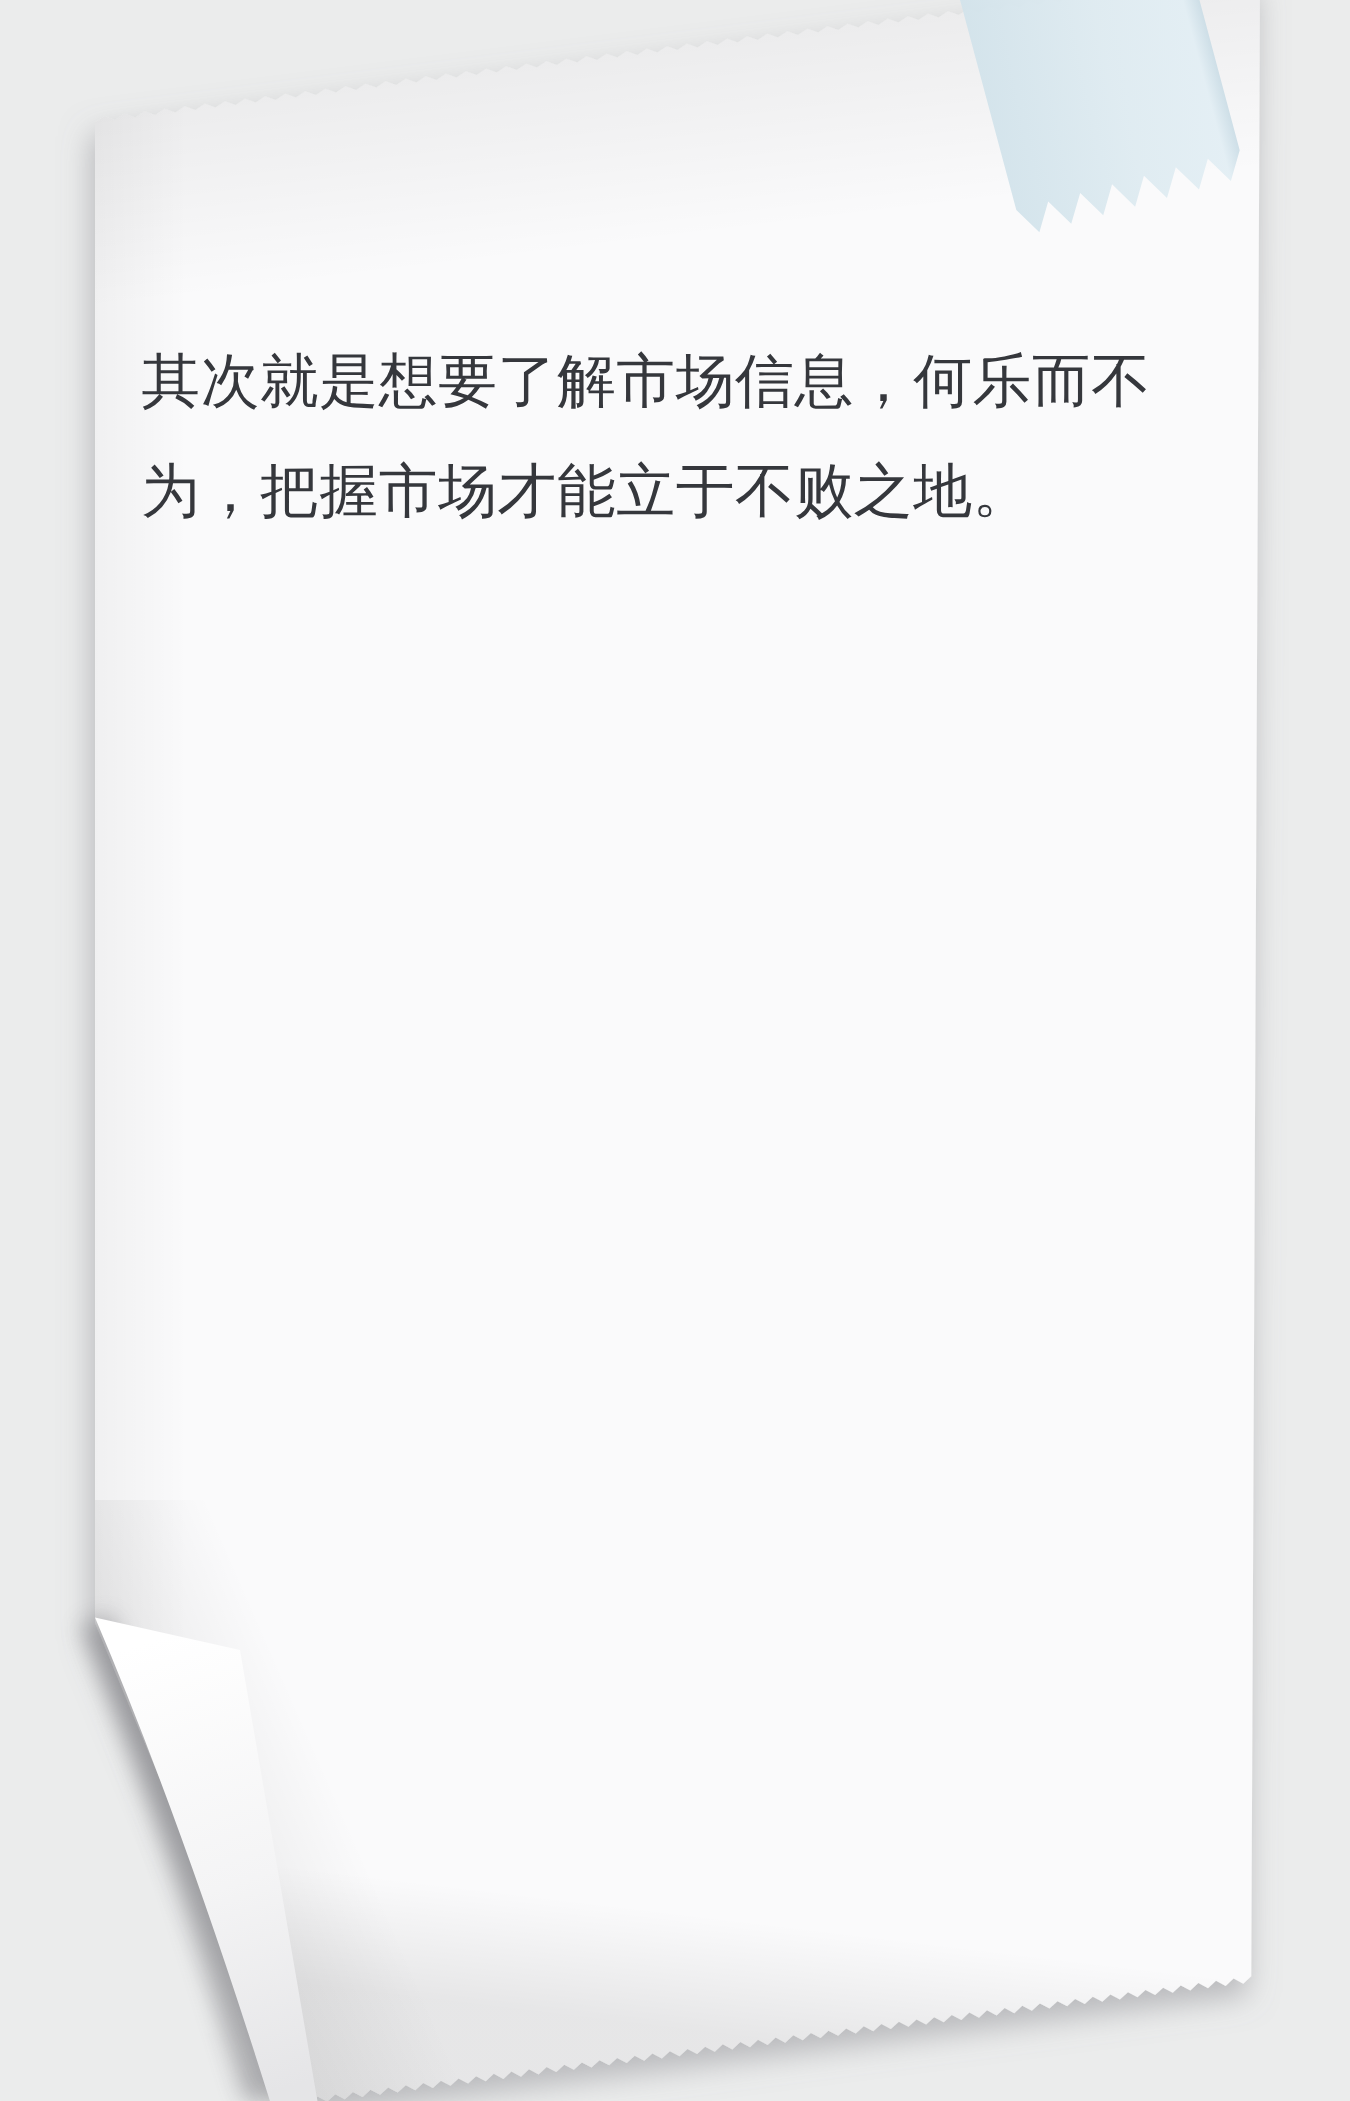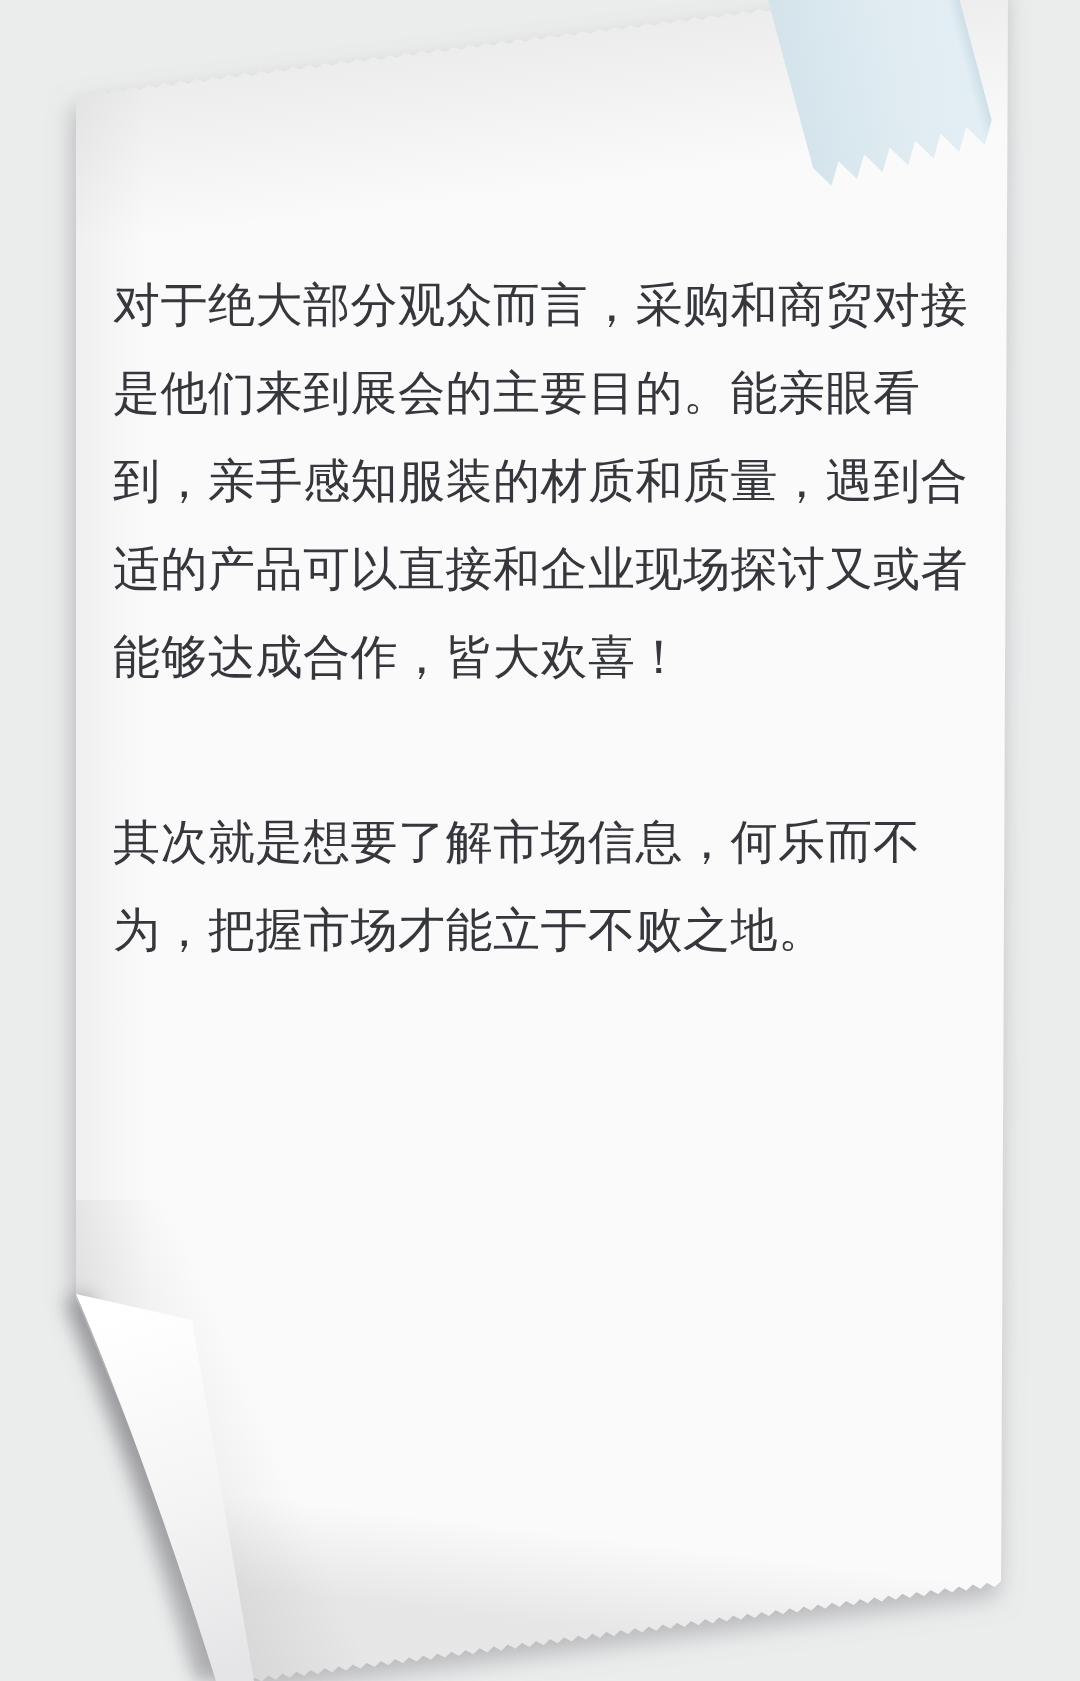--- a/index.html
+++ b/index.html
@@ -95,17 +95,16 @@
     <path d="M64 1300 Q130 1460 196 1681 L238 1681 Q162 1462 88 1292 Z" fill="#5d5d63" opacity="0.42" filter="url(#fBlur)"></path>
 
     <path d="M76 1294 L192 1320 L254 1681 L216 1681 Q146 1458 76 1294 Z" fill="url(#gWedge)"></path>
 
     <g transform="rotate(-15 760 -30)">
       <path id="tapePath" d="M760 -40 L945 -40 L945 175L931.8 197.0L918.6 175.0L905.4 197.0L892.1 175.0L878.9 197.0L865.7 175.0L852.5 197.0L839.3 175.0L826.1 197.0L812.9 175.0L799.6 197.0L786.4 175.0L773.2 197.0L760.0 175.0L760 -40 Z" fill="url(#gTape)" opacity="0.93"></path>
     </g>
   </svg>
 
   <div class="article">
-    <p>对于绝大部分观众而言，采购和商贸对接是他们来到展会的主要目的。能亲眼看到，亲手感知服装的材质和质量，遇到合适的产品可以直接和企业现场探讨又或者能够达成合作，皆大欢喜！</p>
     <p>其次就是想要了解市场信息，何乐而不为，把握市场才能立于不败之地。</p>
   </div>
 
 </div>
 
 </body></html>

